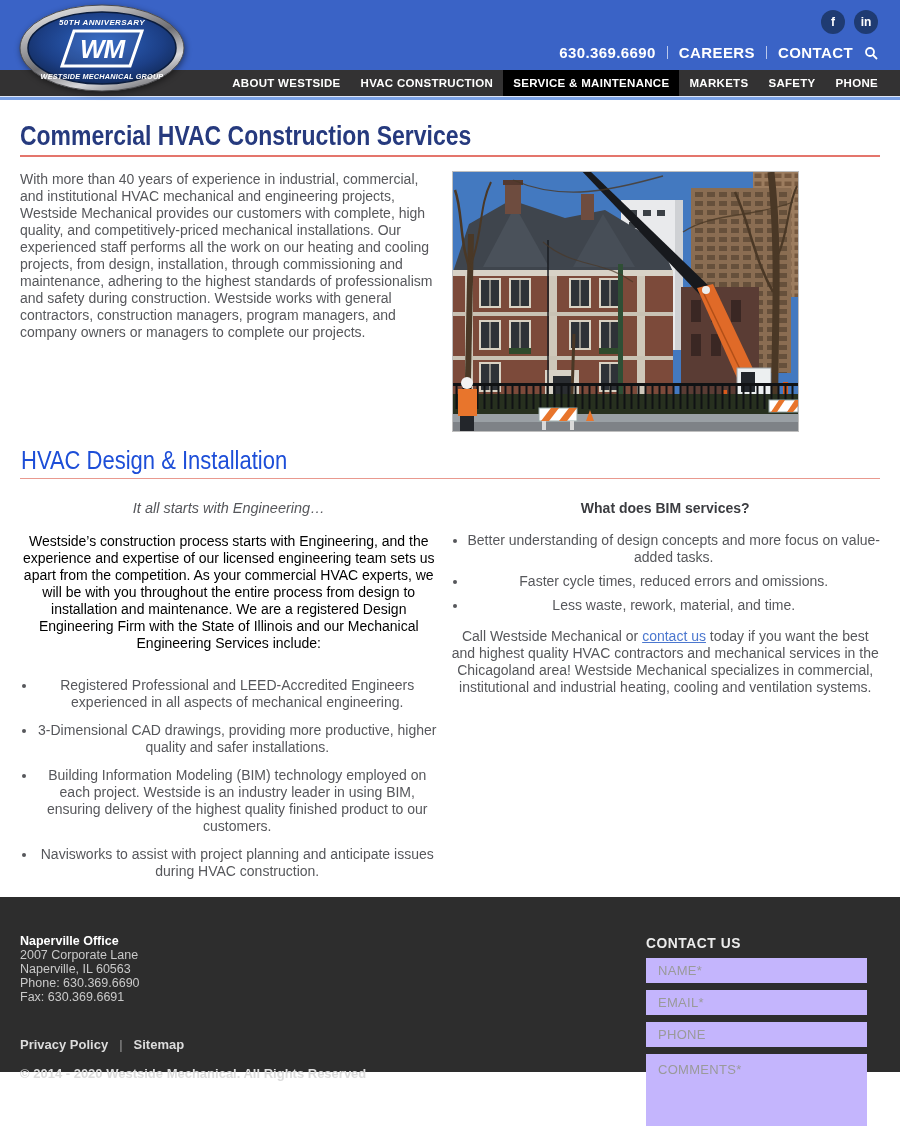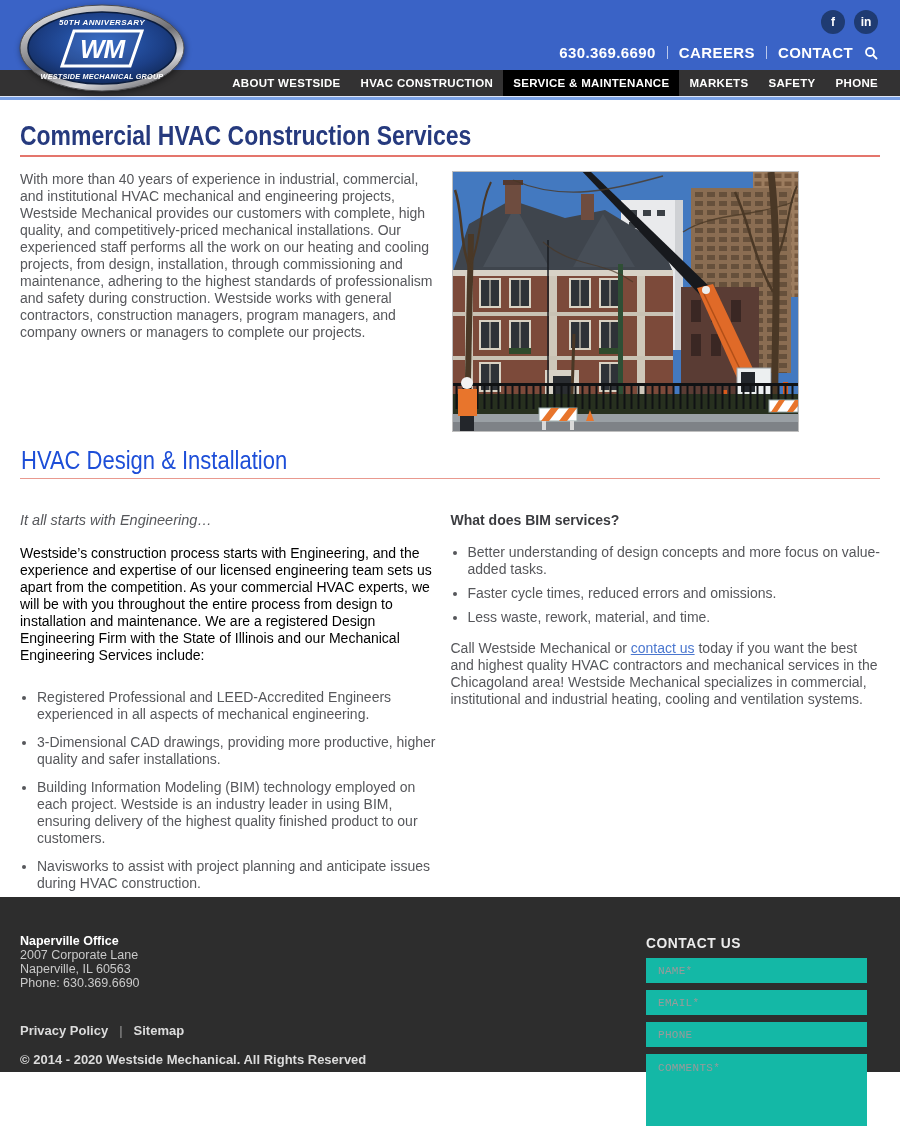--- a/index.html
+++ b/index.html
@@ -37,21 +37,21 @@
   .rule-red-2 { height:1px; background:#e9998f; margin-top:5px; }
 
   .row-top { display:flex; margin-top:14px; }
   .intro { width:418px; font-size:14px; line-height:17px; color:#56575b; }
   .photo-wrap { width:347px; height:261px; margin-left:14px; border:1px solid #bfbfbf; background:#4379c0; }
   .photo-wrap svg { display:block; }
 
   h2.section-title { margin:1px; padding-top:15px; font-size:25px; line-height:25px; font-weight:500; color:#1d4ed8; }
   h2.section-title span { display:inline-block; transform:scaleX(.88); transform-origin:0 50%; white-space:nowrap; }
 
-  .cols { display:flex; margin-top:33px; }
+  .cols { display:flex; margin-top:21px;text-align:center; }
   .col-left { width:418px; }
   .col-right { width:430px; margin-left:13px; }
   .lede { font-style:italic; font-size:14.5px; color:#56575b; }
   .para { font-size:14px; line-height:17px; color:#000000; margin-top:17px; }
   ul.bullets { margin:25px 0 0; padding-left:17px; }
   ul.bullets li { font-size:14px; line-height:17px; color:#56575b; margin-bottom:11px; }
   ul.bullets.tight { margin-top:16px; }
   ul.bullets.tight li { margin-bottom:7px; }
   .bim-heading { font-size:14px; font-weight:bold; color:#3b3c40; }
   .closing { font-size:14px; line-height:17px; color:#56575b; margin-top:14px; }
@@ -64,23 +64,23 @@
   .office .office-title { color:#fff; font-weight:bold; }
   .footer-links { display:flex; align-items:center; gap:11px; margin-top:33px;
      font-size:13px; font-weight:bold; color:#dcdcdc; }
   .footer-links .f-link { cursor:pointer; }
   .footer-links .sep { color:#9a9a9a; font-weight:normal; }
   .copyright { margin-top:14px; font-size:13px; font-weight:bold; color:#dcdcdc; }
 
   .contact-form { width:234px; }
   .form-title { font-size:15px; font-weight:bold; color:#ececec; letter-spacing:.6px; margin-bottom:7px; }
   .form-title span { display:inline-block; transform:scaleX(.92); transform-origin:0 50%; }
-  .contact-form input, .contact-form textarea { display:block; width:221px; background:#14b8a6;
-     border:0; outline:0; font-family:Liberation Mono, monospace;
-     font-size:11px; color:#444; }
+  .contact-form input, .contact-form textarea { display:block; width:221px; background:#c4b5fd;
+     border:0; outline:0; font-family:Liberation Sans, sans-serif;
+     font-size:13px; color:#444; }
   .contact-form input { height:25px; padding:0 12px; margin-bottom:7px; }
   .contact-form textarea { height:140px; padding:8px 12px; resize:none; }
   .contact-form ::placeholder { color:#9a9a9a; opacity:1; letter-spacing:.3px; }
 </style>
 </head>
 <body>
 
 <div class="header">
   <svg class="logo" viewBox="0 0 168 88">
     <defs>
@@ -304,20 +304,21 @@
 </div>
 
 <div class="footer">
   <div class="footer-inner">
     <div>
       <div class="office">
         <div class="office-title">Naperville Office</div>
         <div>2007 Corporate Lane</div>
         <div>Naperville, IL 60563</div>
         <div>Phone: 630.369.6690</div>
+        <div>Fax: 630.369.6691</div>
       </div>
       <div class="footer-links">
         <span class="f-link">Privacy Policy</span>
         <span class="sep">|</span>
         <span class="f-link">Sitemap</span>
       </div>
       <div class="copyright">© 2014 - 2020 Westside Mechanical. All Rights Reserved</div>
     </div>
 
     <div class="contact-form">

